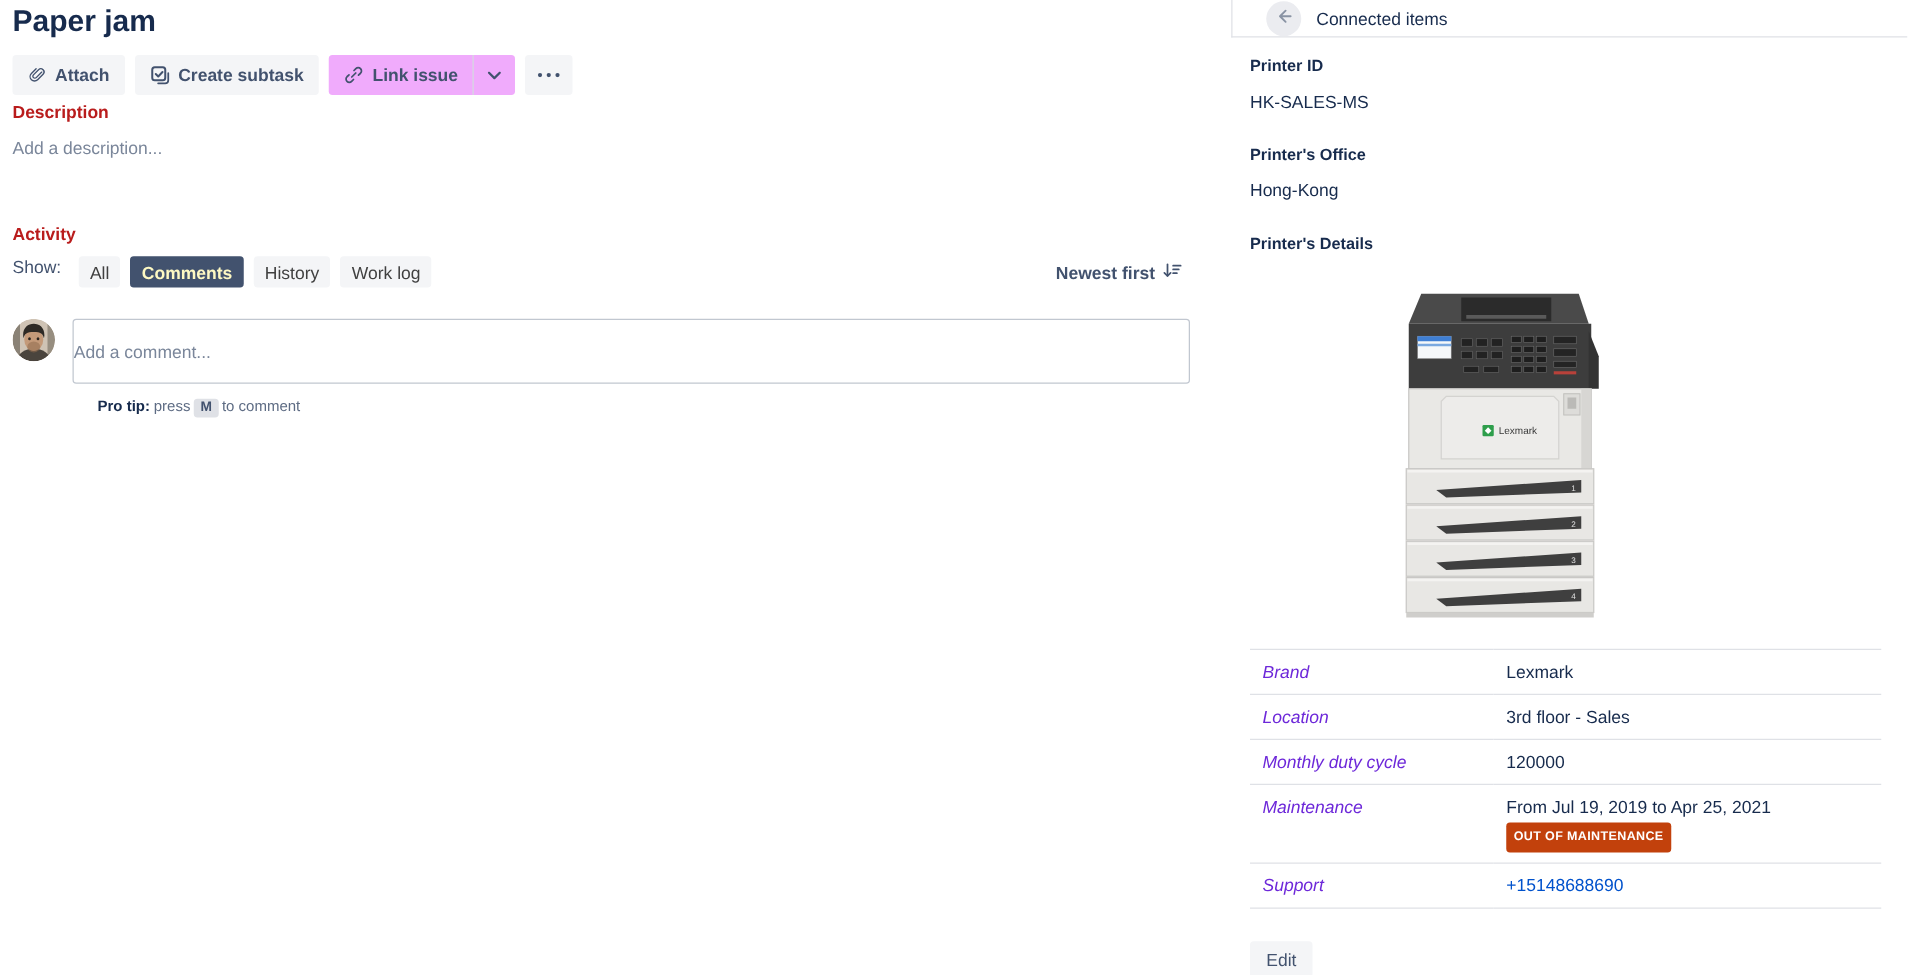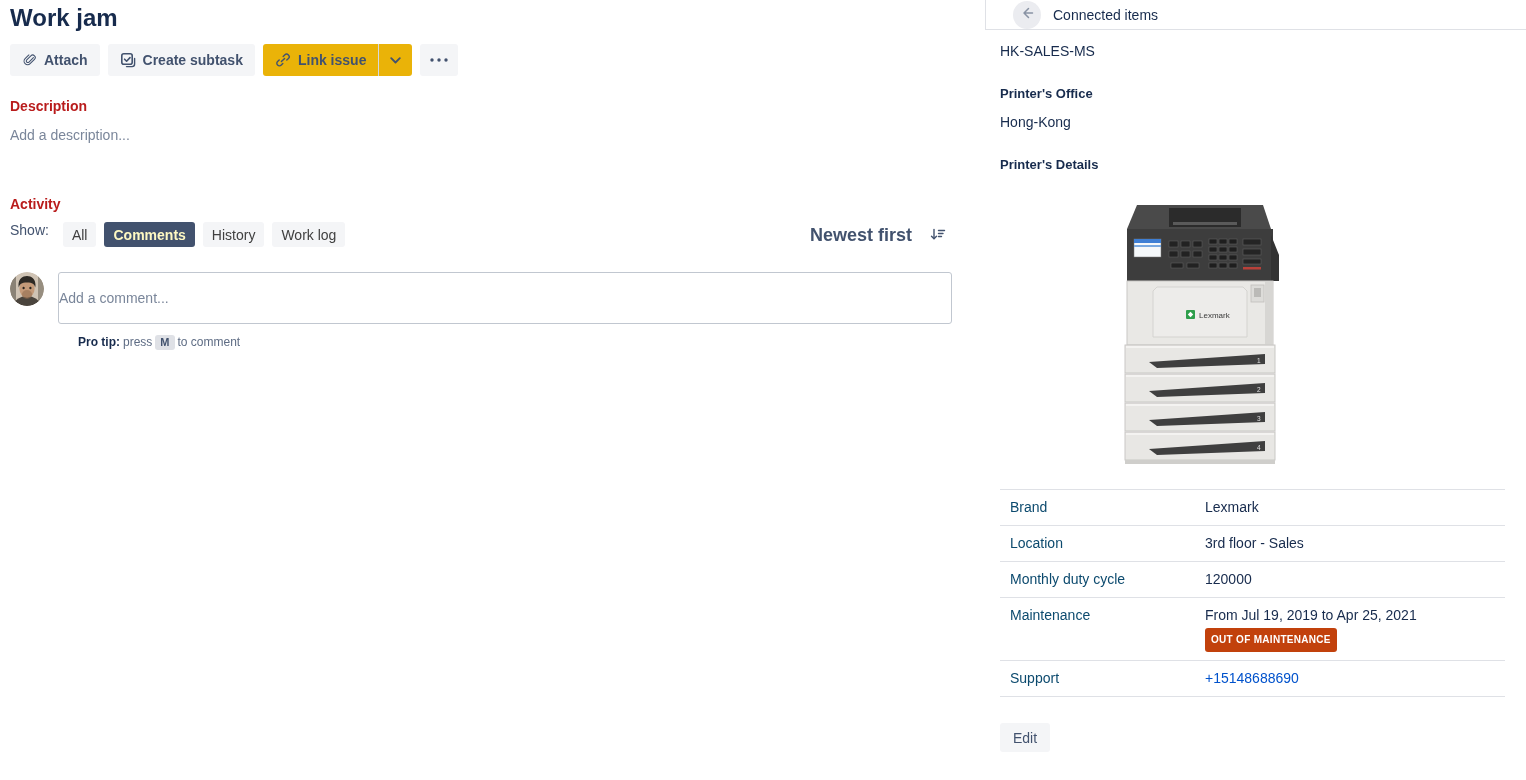--- a/index.html
+++ b/index.html
@@ -4,48 +4,48 @@
 <style>
   * { box-sizing: border-box; margin: 0; padding: 0; }
   html, body { background: #fff; }
   body {
     width: 1526px; height: 780px; position: relative; overflow: hidden;
     font-family: "Liberation Sans", sans-serif; color: #172B4D;
   }
   .left-col { position: absolute; left: 10px; top: 4px; width: 942px; }
   h1.page-title { font-size: 24px; font-weight: 600; color: #172B4D; margin: 0 0 12px; }
 
-  .toolbar { display: flex; align-items: center; gap: 8px; height: 32px; margin-bottom: 22px; }
+  .toolbar { display: flex; align-items: center; gap: 8px; height: 32px; margin-bottom: 5px; }
   .btn {
     display: inline-flex; align-items: center; gap: 7px; height: 32px; padding: 0 12px;
     background: #F4F5F7; border: none; border-radius: 3px; cursor: pointer;
     font-family: "Liberation Sans", sans-serif; font-size: 14px; font-weight: 600; color: #42526E;
   }
   .btn svg { display: block; }
-  .btn-group { display: inline-flex; align-items: stretch; background: #eab308; border-radius: 3px; height: 32px; }
+  .btn-group { display: inline-flex; align-items: stretch; background: #f0abfc; border-radius: 3px; height: 32px; }
   .btn-group .btn { background: transparent; }
   .btn-group .vdiv { width: 1px; background: #D5D9E0; margin: 0; }
   .btn-group .chev { padding: 0 11px; }
   .btn.more-btn { padding: 0 10px; }
 
   .section-label { font-size: 14px; font-weight: 700; color: #b91c1c; }
   .desc-placeholder { margin-top: 13px; font-size: 14px; color: #7A869A; cursor: text; }
   .activity-label { margin-top: 53px; }
 
   .filter-row { display: flex; margin-top: 10px; height: 26px; }
   .show-label { font-size: 14px; color: #42526E; margin-right: 14px; }
   .chip {
     height: 25px; padding: 0 9px; margin-right: 8px; border: none; border-radius: 3px; cursor: pointer;
     background: #F4F5F7; color: #404040; font-family: "Liberation Sans", sans-serif; font-size: 14px;
   }
   .chip.active { background: #42526E; color: #fef9c3; font-weight: 700; }
   .spacer { flex: 1; }
   .sort-btn {
-    display: inline-flex; align-items: center; gap: 18px; background: none; border: none; cursor: pointer;
-    font-family: "Liberation Sans", sans-serif; font-size: 18px; font-weight: 600; color: #42526E; padding: 0 6px 0 0;
+    display: inline-flex; align-items: center; gap: 6px; background: none; border: none; cursor: pointer;
+    font-family: "Liberation Sans", sans-serif; font-size: 14px; font-weight: 600; color: #42526E; padding: 0 6px 0 0;
   }
 
   .comment-row { display: flex; align-items: flex-start; margin-top: 24px; }
   .avatar { width: 34px; height: 34px; border-radius: 50%; overflow: hidden; flex: 0 0 34px; display: block; }
   .comment-input {
     margin-left: 14px; width: 894px; height: 52px; border: 1px solid #C1C7D0; border-radius: 3px;
     padding: 0 0; font-family: "Liberation Sans", sans-serif; font-size: 14px; color: #172B4D; outline: none;
   }
   .comment-input::placeholder { color: #7A869A; opacity: 1; }
   .pro-tip { margin: 11px 0 0 48px; font-size: 12px; color: #5E6C84; }
@@ -72,37 +72,37 @@
   .f-value { margin-top: 13px; font-size: 14px; color: #172B4D; }
 
   .printer-figure { margin: 23px 0 0 113px; width: 172px; height: 272px; }
 
   .details-table {
     width: 505px; margin: 22px 0 0 0; border-collapse: collapse; font-size: 14px;
   }
   .details-table tr { border-top: 1px solid #DFE1E6; }
   .details-table tr:last-child { border-bottom: 1px solid #DFE1E6; }
   .details-table td { padding: 8px 0 8px 10px; vertical-align: top; line-height: 19px; }
-  .details-table td.t-label { width: 195px; color: #0c4a6e; }
+  .details-table td.t-label { width: 195px; color: #6d28d9; font-style: italic; }
   .details-table td.t-value { color: #172B4D; }
   .details-table a { color: #0052CC; text-decoration: none; }
   .badge {
     display: inline-block; margin-top: 3px; background: #c2410c; color: #fff;
     font-size: 10px; font-weight: 700; letter-spacing: 0.3px; padding: 2px 6px 3px; border-radius: 3px;
   }
   .edit-btn {
     margin: 26px 0 0 0; height: 29px; padding: 0 13px; background: #F4F5F7; border: none; border-radius: 3px;
     font-family: "Liberation Sans", sans-serif; font-size: 14px; color: #42526E; cursor: pointer;
   }
 </style>
 </head>
 <body>
 
 <div class="left-col">
-  <h1 class="page-title">Work jam</h1>
+  <h1 class="page-title">Paper jam</h1>
 
   <div class="toolbar">
     <button class="btn">
       <span>
         <svg width="15" height="15" viewBox="0 0 15 15">
             <path d="M12.4 4.2L7 9.6a1.9 1.9 0 1 1-2.7-2.7l5-5a3.1 3.1 0 0 1 4.4 4.4l-5.3 5.3a4.3 4.3 0 0 1-6.1-6.1l4.6-4.6" fill="none" stroke="#42526E" stroke-width="1.3" stroke-linecap="round" transform="scale(0.82) translate(1.5,1.5)"></path>
           </svg>
       </span>
       <span>Attach</span>
     </button>
@@ -209,20 +209,21 @@
       <span>
         <svg width="16" height="16" viewBox="0 0 16 16">
             <path d="M9.5 3.5L5 8l4.5 4.5M5.2 8h8.3" fill="none" stroke="#8993A4" stroke-width="1.5" stroke-linecap="round" stroke-linejoin="round"></path>
           </svg>
       </span>
     </button>
     <span class="panel-title">Connected items</span>
   </div>
 
   <div class="panel-body">
+    <div class="f-label first">Printer ID</div>
     <div class="f-value">HK-SALES-MS</div>
 
     <div class="f-label">Printer's Office</div>
     <div class="f-value">Hong-Kong</div>
 
     <div class="f-label">Printer's Details</div>
 
     <div class="printer-figure">
       <svg width="172" height="272" viewBox="0 0 172 272">
 

